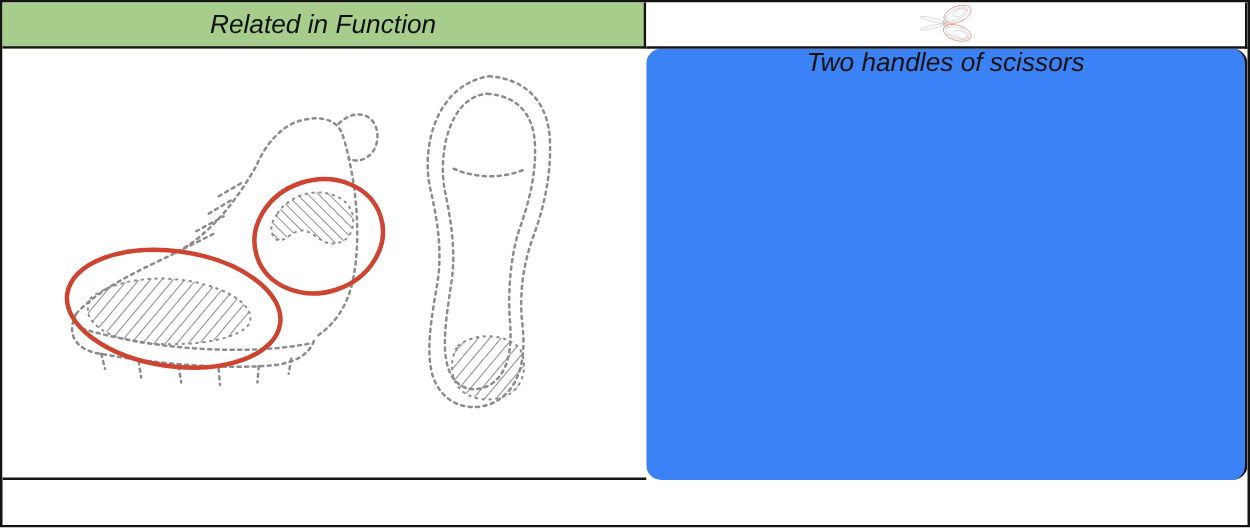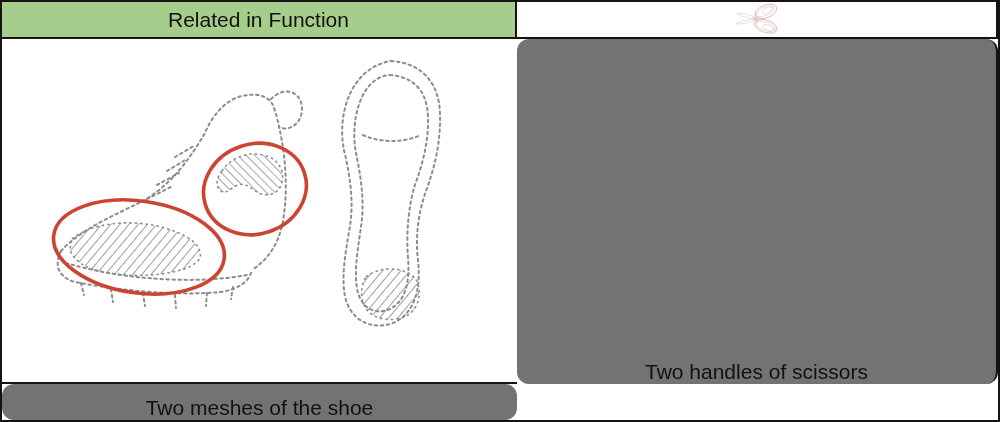--- a/index.html
+++ b/index.html
@@ -12,35 +12,35 @@
   html,body{margin:0;padding:0;background:#ffffff;}
   body{font-family:"Liberation Sans", sans-serif;color:var(--text-color);}
   .figure-table{
     width:1000px;height:422px;box-sizing:border-box;
     border:2px solid var(--border-color);
     display:grid;
     grid-template-columns:517fr 483fr;
     grid-template-rows:37px 1fr 36px;
     background:#ffffff;
   }
-  .cell{box-sizing:border-box;overflow:hidden;}
+  .cell{box-sizing:border-box;overflow:hidden;font-style:italic;}
   .col-left{border-right:2px solid var(--border-color);}
   .header-cell{
     background:var(--header-bg);
     border-bottom:2px solid var(--border-color);
     display:flex;align-items:center;justify-content:center;
     font-size:21px;
   }
   .image-cell{
     border-bottom:2px solid var(--border-color);
     position:relative;background:#ffffff;
   }
   .caption-cell{
-    display:flex;align-items:flex-end;justify-content:center;
-    font-size:21px;background:#737373;border-radius:12px;
+    display:flex;align-items:flex-start;justify-content:center;
+    font-size:21px;background:#3b82f6;border-radius:12px;
   }
   .image-cell svg{display:block;width:100%;height:100%;}
   
   .stroke{fill:none;stroke:var(--sketch-gray);stroke-width:2.4;stroke-linecap:round;stroke-linejoin:round;}
   .dashed{stroke-dasharray:11 7;}
   .dotted{stroke-dasharray:2.5 3.5;stroke-width:2;}
   .red{fill:none;stroke:var(--annotation-red);stroke-width:3.6;}
   .mesh{stroke:var(--sketch-gray);stroke-width:1.6;stroke-dasharray:2.5 3;}
 </style>
 </head>
@@ -124,17 +124,14 @@
       <g>
         <ellipse class="red" cx="120" cy="208" rx="86" ry="46" transform="rotate(8 120 208)"></ellipse>
         <ellipse class="red" cx="236" cy="150" rx="52" ry="45" transform="rotate(-18 236 150)"></ellipse>
       </g>
     </svg>
   </div>
 
   <div class="cell caption-cell col-left">
     <span>Two handles of scissors</span>
   </div>
-  <div class="cell caption-cell">
-    <span>Two meshes of the shoe</span>
-  </div>
 
 </div>
 
 </body></html>

